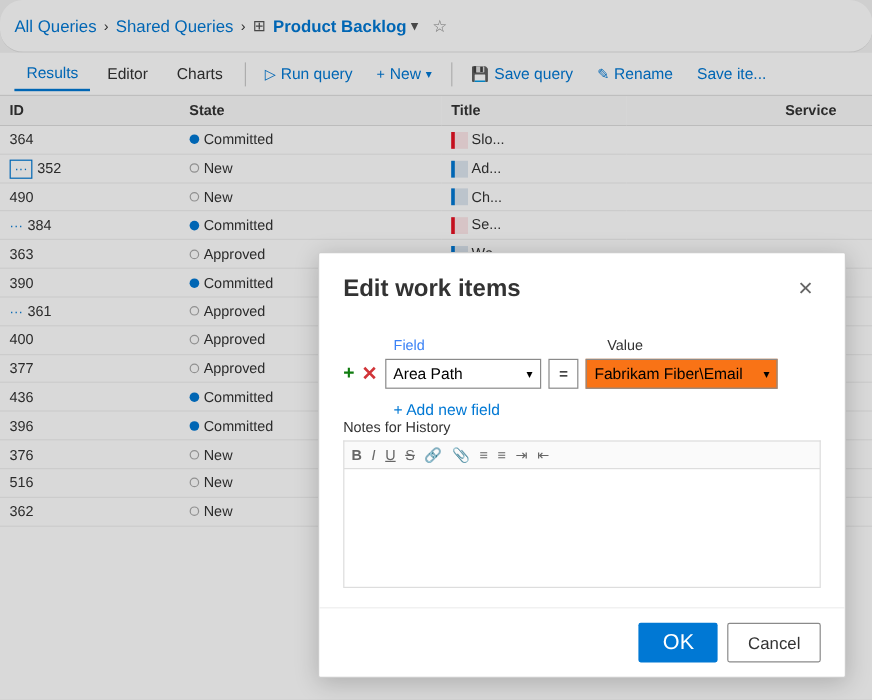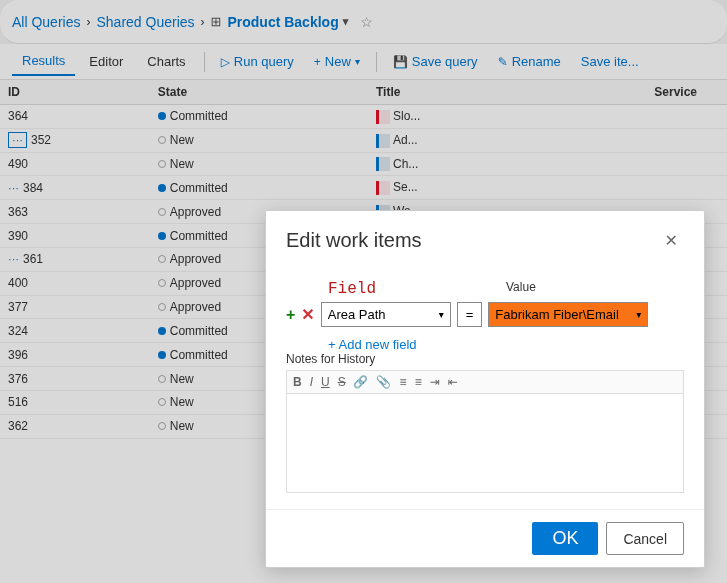--- a/index.html
+++ b/index.html
@@ -52,21 +52,21 @@
     
     .modal {
       position: absolute; top: 130px; left: 265px; width: 440px;
       background: #fff; border: 1px solid #ccc; box-shadow: 0 4px 20px rgba(0,0,0,0.2);
       z-index: 200; border-radius: 2px;
     }
     .modal-header {
       display: flex; align-items: center; justify-content: space-between;
       padding: 16px 20px 10px; border-bottom: none;
     }
-    .modal-title { font-size: 20px; font-weight: 400; color: #333; text-align: right; }
+    .modal-title { font-size: 20px; font-weight: 700; color: #333; text-align: right; }
     .modal-close { border: none; background: none; cursor: pointer; font-size: 16px; color: #666; padding: 4px 6px; }
     .modal-body { padding: 16px 20px; }
     .field-row { display: flex; align-items: center; gap: 6px; margin-bottom: 10px; }
     .add-icon { color: #107c10; font-size: 16px; font-weight: bold; cursor: pointer; }
     .remove-icon { color: #d13438; font-size: 16px; font-weight: bold; cursor: pointer; }
     .field-select {
       border: 1px solid #8a8a8a; padding: 4px 6px; font-size: 13px; min-width: 130px;
       display: flex; align-items: center; justify-content: space-between; cursor: pointer; background: #fff;
     }
     .eq-box { border: 1px solid #8a8a8a; padding: 4px 8px; font-size: 13px; background: #fff; }
@@ -203,21 +203,21 @@
           <td><span class="icon-tag tag-red"></span>Ca...</td>
           <td style="text-align: right; padding-right: 10px;"></td>
         </tr>
         <tr>
           <td>377</td>
           <td><span class="dot dot-gray"></span>Approved</td>
           <td><span class="icon-tag tag-red"></span>Sw...</td>
           <td style="text-align: right; padding-right: 10px;"></td>
         </tr>
         <tr>
-          <td>324</td>
+          <td>436</td>
           <td><span class="dot dot-blue"></span>Committed</td>
           <td><span class="icon-tag tag-blue"></span>He...</td>
           <td style="text-align: right; padding-right: 10px;"></td>
         </tr>
         <tr>
           <td>396</td>
           <td><span class="dot dot-blue"></span>Committed</td>
           <td><span class="icon-tag tag-red"></span>Ca...</td>
           <td style="text-align: right; padding-right: 10px;"></td>
         </tr>
@@ -245,21 +245,21 @@
   <div class="overlay"></div>
 
   <div class="modal">
     <div class="modal-header">
       <span class="modal-title">Edit work items</span>
       <button class="modal-close">✕</button>
     </div>
     <div class="modal-body">
 
       <div style="display:flex; gap:6px; margin-bottom:4px; padding-left:42px;">
-        <span style="min-width:130px; font-size:16px; color:#b91c1c; font-weight:500;font-family:Liberation Mono, monospace;">Field</span>
+        <span style="min-width:130px; font-size:12px; color:#3b82f6; font-weight:500;">Field</span>
         <span style="min-width:36px;"></span>
         <span style="font-size:12px; color:#333; font-weight:500;">Value</span>
       </div>
 
       <div class="field-row">
         <span class="add-icon">+</span>
         <span class="remove-icon">✕</span>
         <div class="field-select">
           <span>Area Path</span>
           <span style="font-size:10px;">▾</span>

